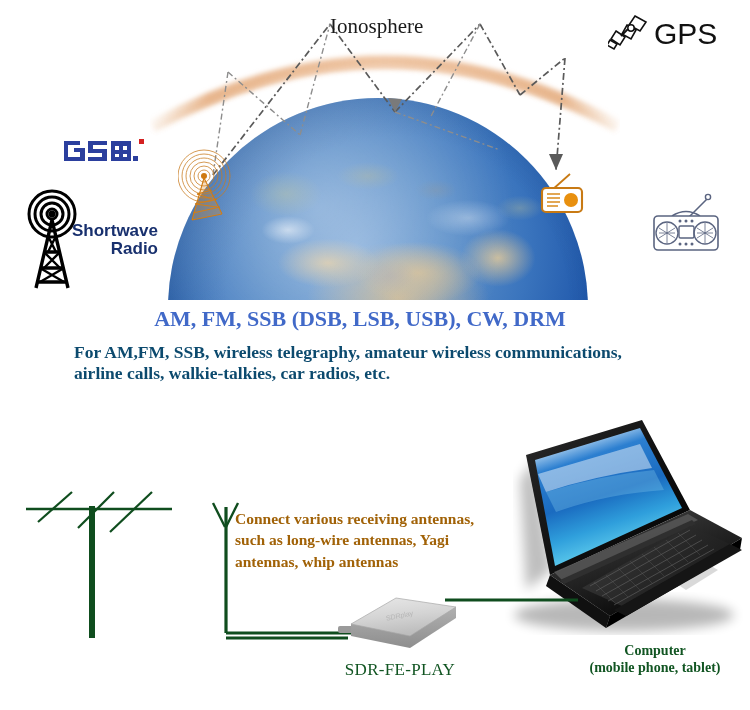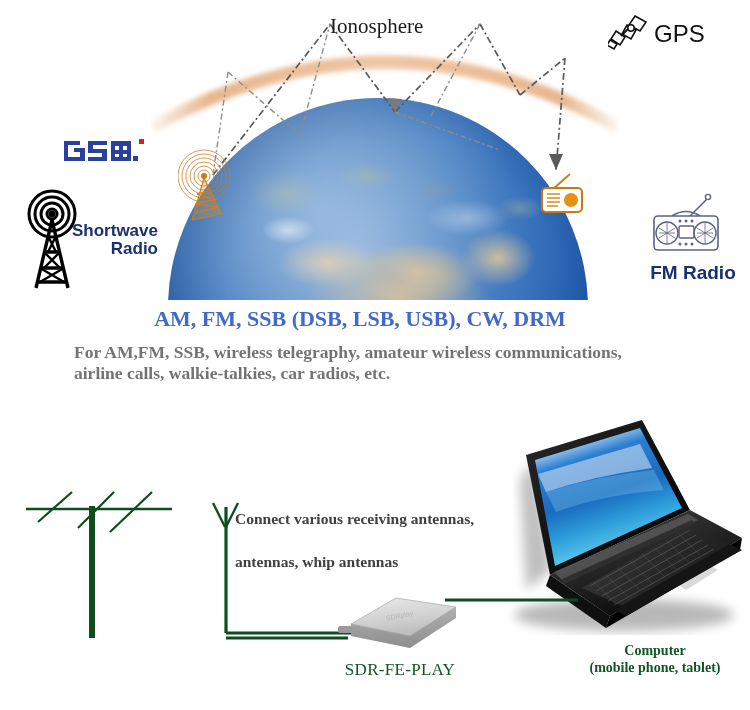--- a/index.html
+++ b/index.html
@@ -106,21 +106,21 @@
   }
 
   
   #gps-group {
     position: absolute;
     left: 608px; top: 12px;
     display: flex; align-items: center; gap: 2px;
   }
   #gps-label {
     font-family: "Liberation Sans", sans-serif;
-    font-size: 24px;
+    font-size: 30px;
     color: #111111;
     letter-spacing: 0px;
   }
 
   
   #gsm-logo {
     position: absolute;
     left: 62px; top: 138px;
     width: 86px; height: 26px;
   }
@@ -171,21 +171,21 @@
     font-size: 22px;
     color: #4169c8;
   }
   #desc-text {
     position: absolute;
     left: 74px; top: 342px;
     width: 620px;
     font-family: "Liberation Serif", serif;
     font-weight: bold;
     font-size: 17.5px;
-    color: #737373;
+    color: #0c4a6e;
     line-height: 1.22;
   }
 
   #yagi-antenna {
     position: absolute;
     left: 14px; top: 470px;
     width: 180px; height: 190px;
   }
   #whip-antenna {
     position: absolute;
@@ -193,21 +193,21 @@
     width: 230px; height: 150px;
   }
 
   #connect-text {
     position: absolute;
     left: 235px; top: 508px;
     width: 300px;
     font-family: "Liberation Serif", serif;
     font-weight: bold;
     font-size: 15.5px;
-    color: #404040;
+    color: #a16207;
     line-height: 1.38;
   }
 
   
   #sdr-device {
     position: absolute;
     left: 338px; top: 592px;
     width: 126px; height: 62px;
   }
   #sdr-label {
@@ -401,21 +401,20 @@
       <rect x="29" y="34" width="15" height="12" rx="1.5" fill="none" stroke="#5a6480" stroke-width="1.4"></rect>
       <g fill="#5a6480">
         <circle cx="30" cy="29" r="1.5"></circle>
           <circle cx="36" cy="29" r="1.5"></circle>
           <circle cx="42" cy="29" r="1.5"></circle>
         <circle cx="30" cy="52" r="1.5"></circle>
           <circle cx="36" cy="52" r="1.5"></circle>
           <circle cx="42" cy="52" r="1.5"></circle>
       </g>
     </svg>
-    <div id="fm-label">FM Radio</div>
   </div>
 
   <div id="modes-heading">AM, FM, SSB (DSB, LSB, USB), CW, DRM</div>
   <div id="desc-text">
     <span>For AM,FM, SSB, wireless telegraphy, amateur wireless communications,</span><br>
     <span>airline calls, walkie-talkies, car radios, etc.</span>
   </div>
 
   <svg id="yagi-antenna" viewBox="0 0 180 190">
     <g stroke="#0f4d1e" fill="none">
@@ -431,21 +430,21 @@
     <g stroke="#0f4d1e" fill="none">
       <path d="M8,8 L20,32" stroke-width="2.4"></path>
       <path d="M33,8 L21,32" stroke-width="2.4"></path>
       <path d="M21,12 V138" stroke-width="3.2"></path>
       <path d="M21,138 H160" stroke-width="3.2"></path>
     </g>
   </svg>
 
   <div id="connect-text">
     <span>Connect various receiving antennas,</span><br>
-    <br>
+    <span>such as long-wire antennas, Yagi</span><br>
     <span>antennas, whip antennas</span>
   </div>
 
   <svg id="sdr-device" viewBox="0 0 126 62">
     <defs>
       <linearGradient id="sdrTop" x1="0" y1="0" x2="0.3" y2="1">
         <stop offset="0%" stop-color="#e8e8e8"></stop>
         <stop offset="55%" stop-color="#d4d4d4"></stop>
         <stop offset="100%" stop-color="#bdbdbd"></stop>
       </linearGradient>

